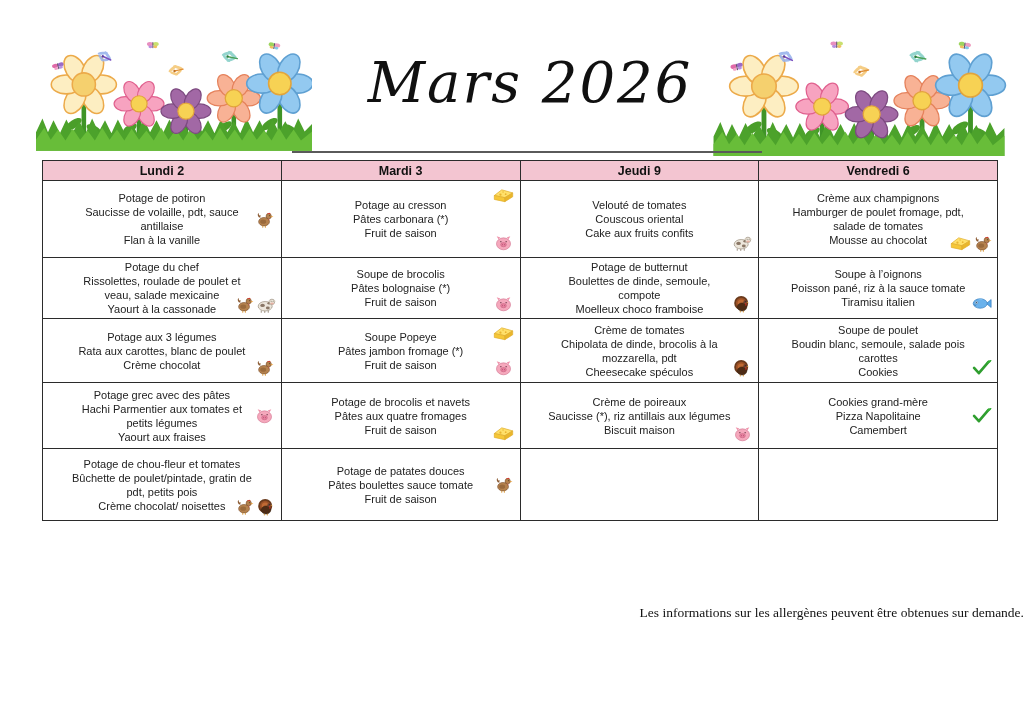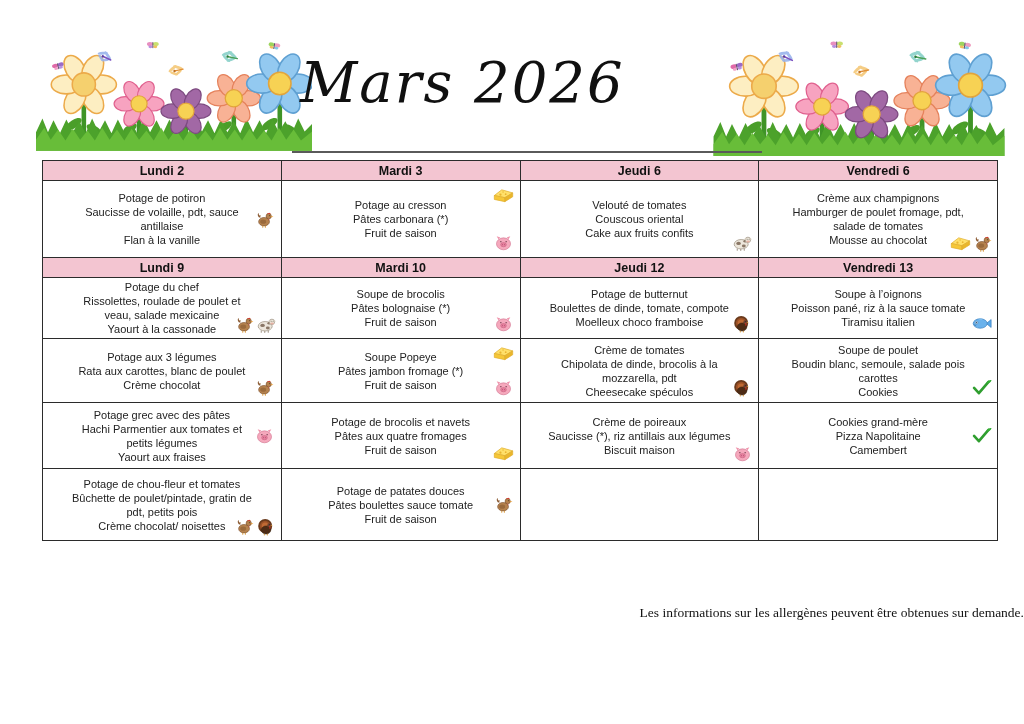--- a/index.html
+++ b/index.html
@@ -1,21 +1,21 @@
 <!DOCTYPE html>
 <html><head>
 <meta charset="utf-8">
 <style>
   html,body{margin:0;padding:0;background:#fff;}
   .page{position:relative;width:1024px;height:724px;background:#fff;overflow:hidden;
         font-family:"Liberation Sans",sans-serif;color:#1a1a1a;}
   .garden{position:absolute;}
   .garden.left{left:36px;top:26px;width:276px;height:128px;}
   .garden.right{left:710px;top:28px;width:298px;height:128px;}
-  .title{position:absolute;left:300px;top:50px;width:460px;
+  .title{position:absolute;left:300px;top:50px;width:460px;text-align:center;
          font-family:"DejaVu Serif",serif;font-style:italic;font-weight:normal;
          font-size:56px;letter-spacing:2px;color:#101010;}
   .title-underline{position:absolute;left:292px;top:151px;width:470px;height:0;
          border-top:2px solid #5a5a5a;}
   table.menu{position:absolute;left:42px;top:160px;width:956px;border-collapse:collapse;
          table-layout:fixed;}
   table.menu th,table.menu td{border:1px solid #2b2b2b;}
   table.menu th{background:#f3c5d1;font-size:12.5px;font-weight:bold;height:19px;
          padding:0;color:#111;}
   table.menu td{position:relative;vertical-align:middle;padding:2px 26px;text-align:center;
@@ -184,21 +184,21 @@
   </svg>
 
   <div class="title">Mars 2026</div>
   <div class="title-underline"></div>
 
   <table class="menu">
     <tbody id="menu-body">
         <tr class="header-row">
           <th>Lundi 2</th>
           <th>Mardi 3</th>
-          <th>Jeudi 6</th>
+          <th>Jeudi 9</th>
           <th>Vendredi 6</th>
         </tr>
         <tr class="content-row w0">
           <td>
             <div class="cell-text">Potage de potiron
 Saucisse de volaille, pdt, sauce antillaise
 Flan à la vanille</div>
             <div class="icon-box single">
               <span class="cell-icon">
                 <svg viewBox="0 0 24 24">
@@ -290,26 +290,20 @@
                   <path d="M15.2 5.8 q0.3 -2 1.4 -0.8 q0.5 -1.4 1.4 -0.3 q1 -0.7 0.7 0.9 Z" fill="#d23a2e"></path>
                   <path d="M19.6 8 l2.6 0.7 -2.6 0.9 Z" fill="#e8a13a"></path>
                   <circle cx="17.6" cy="7.7" r="0.55" fill="#241505"></circle>
                   <path d="M16.6 11 q1 1 0.2 2" stroke="#c24838" stroke-width="0.9" fill="none"></path>
                   <path d="M10 19.2 l0 2.2 M13 19.2 l0 2.2" stroke="#d8922e" stroke-width="1"></path>
                 </svg>
               </span>
             </div>
           </td>
         </tr>
-        <tr class="header-row">
-          <th>Lundi 9</th>
-          <th>Mardi 10</th>
-          <th>Jeudi 12</th>
-          <th>Vendredi 13</th>
-        </tr>
         <tr class="content-row w1">
           <td>
             <div class="cell-text">Potage du chef
 Rissolettes, roulade de poulet et veau, salade mexicaine
 Yaourt à la cassonade</div>
             <div class="icon-box row">
               <span class="cell-icon">
                 <svg viewBox="0 0 24 24">
                   <path d="M5.5 9.5 Q3 6 5.5 4.5 Q5 8 8 7.5 Q6.5 9 7.5 10 Z" fill="#8a5a32"></path>
                   <ellipse cx="11.5" cy="14.5" rx="6.2" ry="4.8" fill="#b5824e" stroke="#7a4e2a" stroke-width="0.7"></ellipse>
@@ -353,21 +347,21 @@
                   <circle cx="10.9" cy="14.5" r="0.55" fill="#8e3c56"></circle>
                   <circle cx="13.1" cy="14.5" r="0.55" fill="#8e3c56"></circle>
                   <circle cx="9" cy="11" r="0.7" fill="#5a2638"></circle>
                   <circle cx="15" cy="11" r="0.7" fill="#5a2638"></circle>
                 </svg>
               </span>
             </div>
           </td>
           <td>
             <div class="cell-text">Potage de butternut
-Boulettes de dinde, tomate, compote
+Boulettes de dinde, semoule, compote
 Moelleux choco framboise</div>
             <div class="icon-box bottom">
               <span class="cell-icon">
                 <svg viewBox="0 0 24 24">
                   <circle cx="10.5" cy="11.5" r="8" fill="#6a3a1c"></circle>
                   <circle cx="10.5" cy="11.5" r="6" fill="#9c5126"></circle>
                   <circle cx="10.5" cy="11.5" r="4" fill="#c06a34"></circle>
                   <ellipse cx="11.5" cy="16" rx="5.4" ry="4.6" fill="#4e2c16" stroke="#33200e" stroke-width="0.6"></ellipse>
                   <circle cx="15" cy="10.5" r="2.1" fill="#6a4030"></circle>
                   <path d="M15.2 11.5 q1.4 1.2 0.5 3" stroke="#c8332a" stroke-width="1.2" fill="none"></path>

